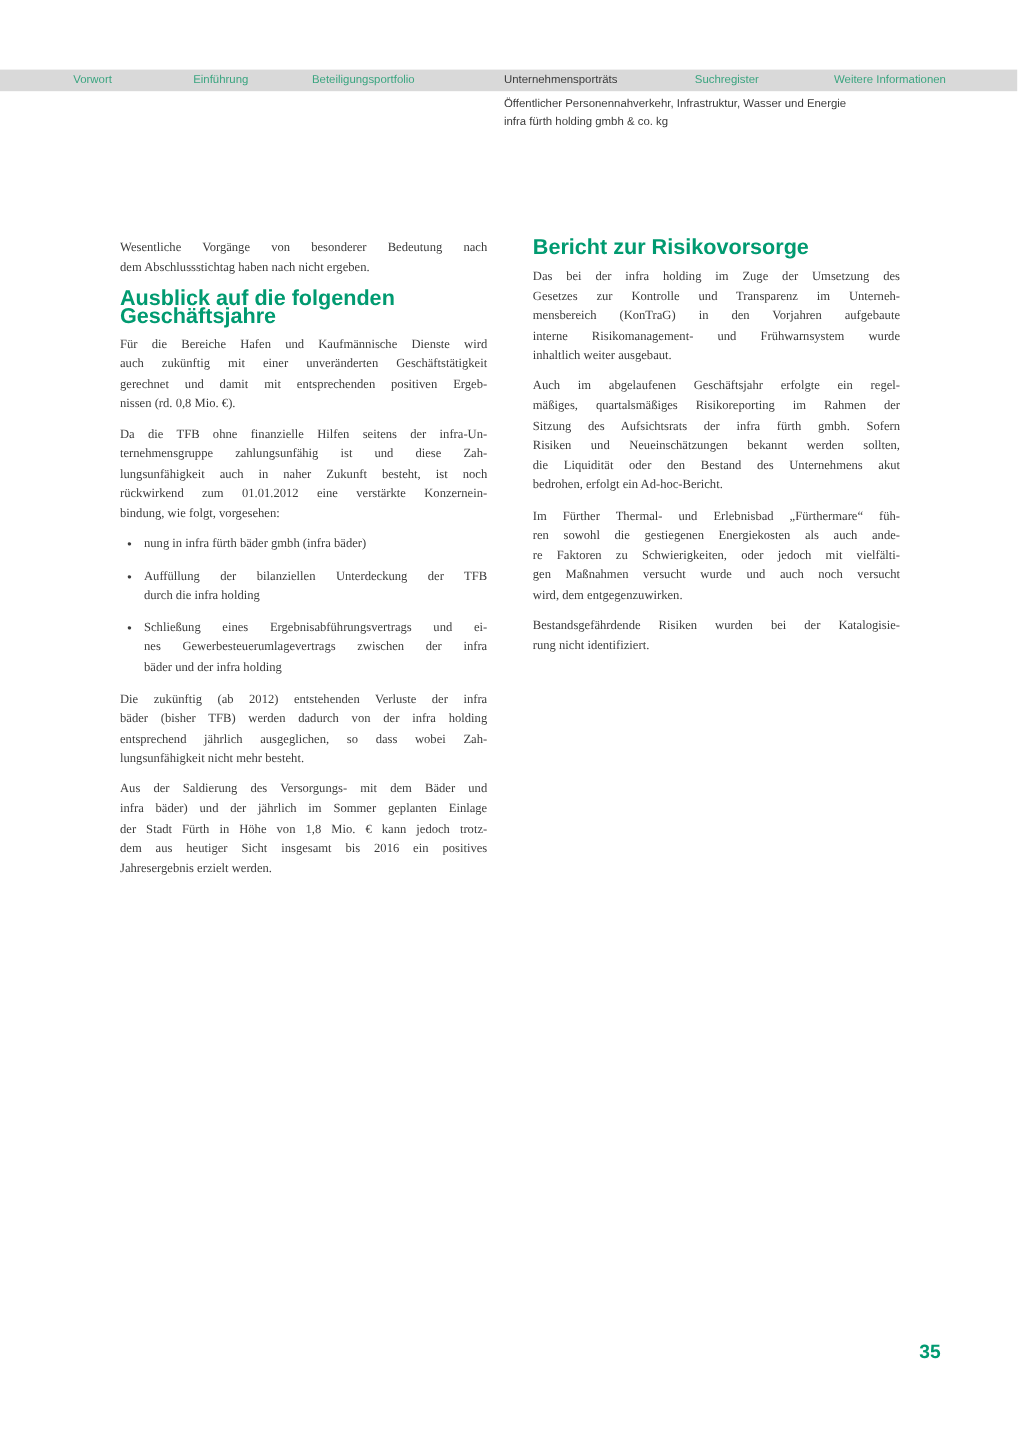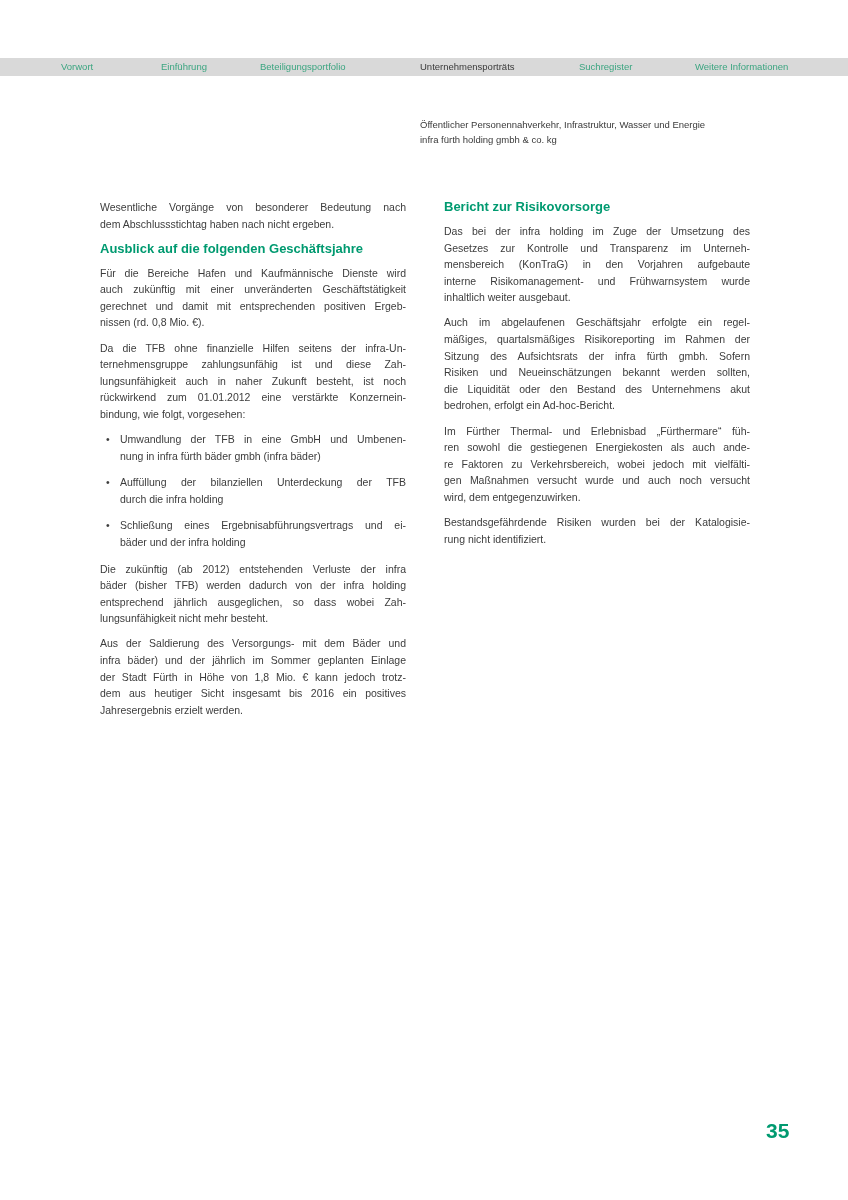--- a/index.html
+++ b/index.html
@@ -39,62 +39,61 @@
   .nav-5 { left: 695px; }
 
   
   .subheader {
     position: absolute;
     left: 420px; top: 79px;
     width: 400px;
     font-size: 9.5px;
     line-height: 15px;
     color: #3a3a3a;
-    margin-top: 38px;
   }
 
   
   .col {
     position: absolute;
     top: 199px;
     width: 306px;
     font-size: 10.5px;
     line-height: 16.6px;
     color: #3c3c3c;
   }
   .col-left  { left: 100px; }
   .col-right { left: 444px; }
 
   .para { margin: 0 0 8.5px 0; }
-  .tline { text-align: justify; text-align-last: justify; }
+  .tline { text-align: justify; text-align-last: justify; font-family: Liberation Serif, serif; }
   .tline.tlast { text-align-last: left; }
 
   h2.sechead {
     margin: 6px 0 9px 0;
-    font-size: 13px;
+    font-size: 18px;
     line-height: 15px;
     font-weight: bold;
     color: #009a70;
   }
   .col-right h2.sechead { margin-top: 0; }
 
   .bullets { margin: 1px 0 0 0; }
   .bullet-item { display: flex; margin: 0 0 10px 0; }
   .bullet-dot {
     flex: 0 0 20px;
     padding-left: 6px;
     box-sizing: border-box;
     font-size: 10.5px;
   }
   .bullet-text { flex: 1; min-width: 0; }
 
   .pagenum {
     position: absolute;
     left: 766px; top: 1119px;
-    font-size: 21px;
+    font-size: 16px;
     font-weight: bold;
     color: #009a70;
   }
 </style>
 </head>
 <body>
 
 <div class="page">
 
   <div class="navband">
@@ -130,35 +129,35 @@
         <div class="tline">ternehmensgruppe zahlungsunfähig ist und diese Zah-</div>
         <div class="tline">lungsunfähigkeit auch in naher Zukunft besteht, ist noch</div>
         <div class="tline">rückwirkend zum 01.01.2012 eine verstärkte Konzernein-</div>
         <div class="tline tlast">bindung, wie folgt, vorgesehen:</div>
       </div>
 
     <div class="bullets">
       <div class="bullet-item">
         <span class="bullet-dot">•</span>
         <span class="bullet-text">
-            <div class="tline">Umwandlung der TFB in eine GmbH und Umbenen-</div>
             <div class="tline tlast">nung in infra fürth bäder gmbh (infra bäder)</div>
           </span>
       </div>
       <div class="bullet-item">
         <span class="bullet-dot">•</span>
         <span class="bullet-text">
             <div class="tline">Auffüllung der bilanziellen Unterdeckung der TFB</div>
             <div class="tline tlast">durch die infra holding</div>
           </span>
       </div>
       <div class="bullet-item">
         <span class="bullet-dot">•</span>
         <span class="bullet-text">
             <div class="tline">Schließung eines Ergebnisabführungsvertrags und ei-</div>
+            <div class="tline">nes Gewerbesteuerumlagevertrags zwischen der infra</div>
             <div class="tline tlast">bäder und der infra holding</div>
           </span>
       </div>
     </div>
 
     <div class="para">
         <div class="tline">Die zukünftig (ab 2012) entstehenden Verluste der infra</div>
         <div class="tline">bäder (bisher TFB) werden dadurch von der infra holding</div>
         <div class="tline">entsprechend jährlich ausgeglichen, so dass wobei Zah-</div>
         <div class="tline tlast">lungsunfähigkeit nicht mehr besteht.</div>
@@ -186,21 +185,21 @@
         <div class="tline">Auch im abgelaufenen Geschäftsjahr erfolgte ein regel-</div>
         <div class="tline">mäßiges, quartalsmäßiges Risikoreporting im Rahmen der</div>
         <div class="tline">Sitzung des Aufsichtsrats der infra fürth gmbh. Sofern</div>
         <div class="tline">Risiken und Neueinschätzungen bekannt werden sollten,</div>
         <div class="tline">die Liquidität oder den Bestand des Unternehmens akut</div>
         <div class="tline tlast">bedrohen, erfolgt ein Ad-hoc-Bericht.</div>
       </div>
     <div class="para">
         <div class="tline">Im Fürther Thermal- und Erlebnisbad „Fürthermare“ füh-</div>
         <div class="tline">ren sowohl die gestiegenen Energiekosten als auch ande-</div>
-        <div class="tline">re Faktoren zu Verkehrsbereich, wobei jedoch mit vielfälti-</div>
+        <div class="tline">re Faktoren zu Schwierigkeiten, oder jedoch mit vielfälti-</div>
         <div class="tline">gen Maßnahmen versucht wurde und auch noch versucht</div>
         <div class="tline tlast">wird, dem entgegenzuwirken.</div>
       </div>
     <div class="para">
         <div class="tline">Bestandsgefährdende Risiken wurden bei der Katalogisie-</div>
         <div class="tline tlast">rung nicht identifiziert.</div>
       </div>
   </div>
 
   <div class="pagenum">35</div>

